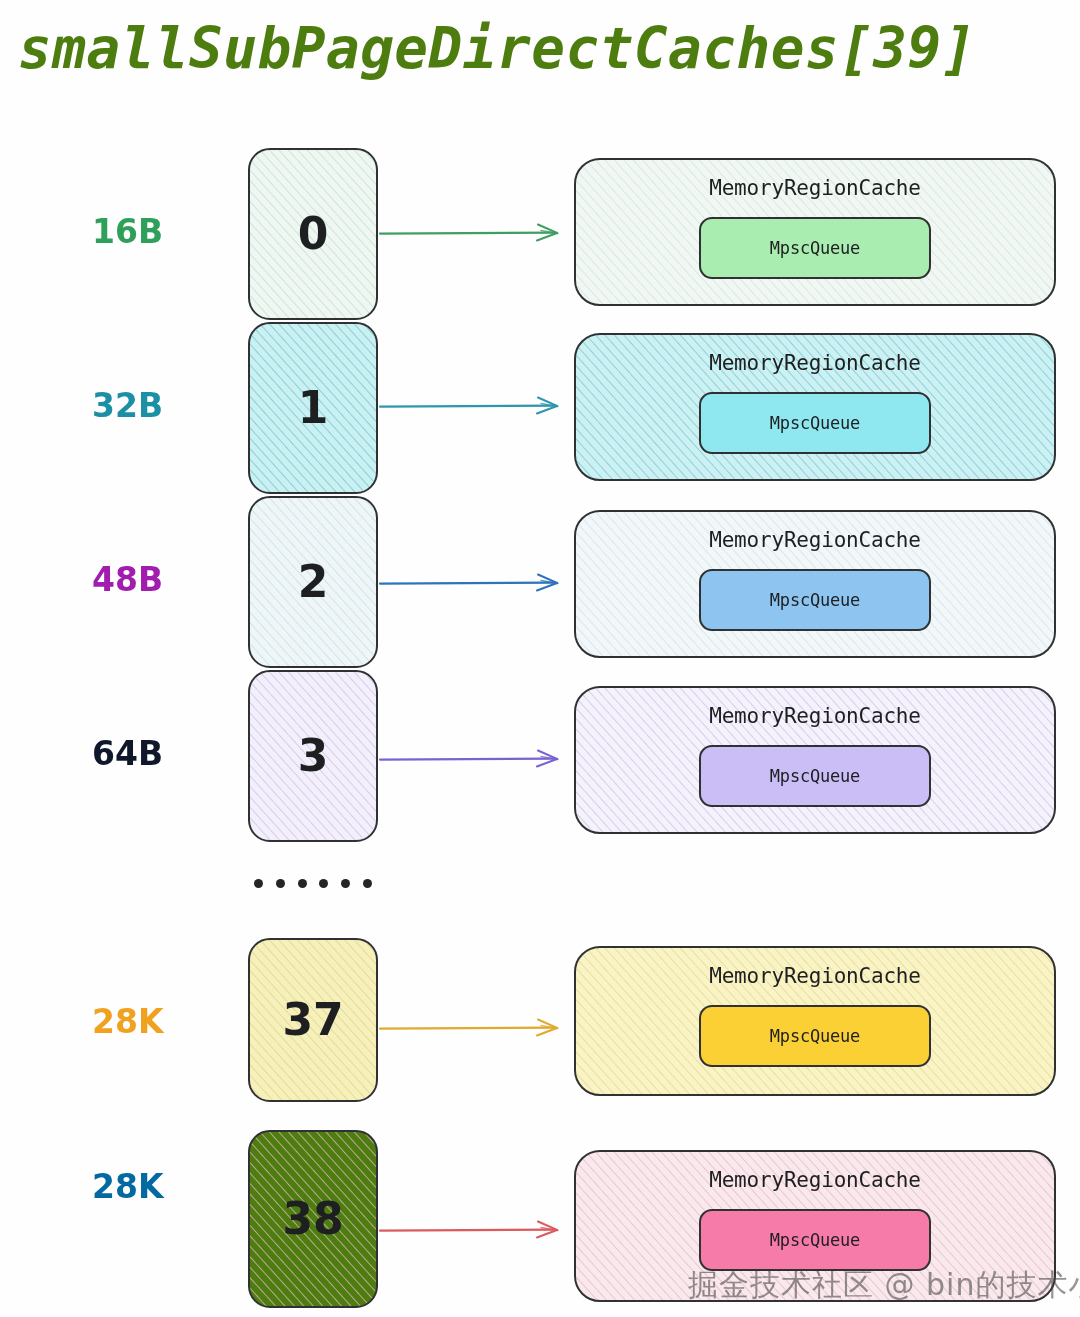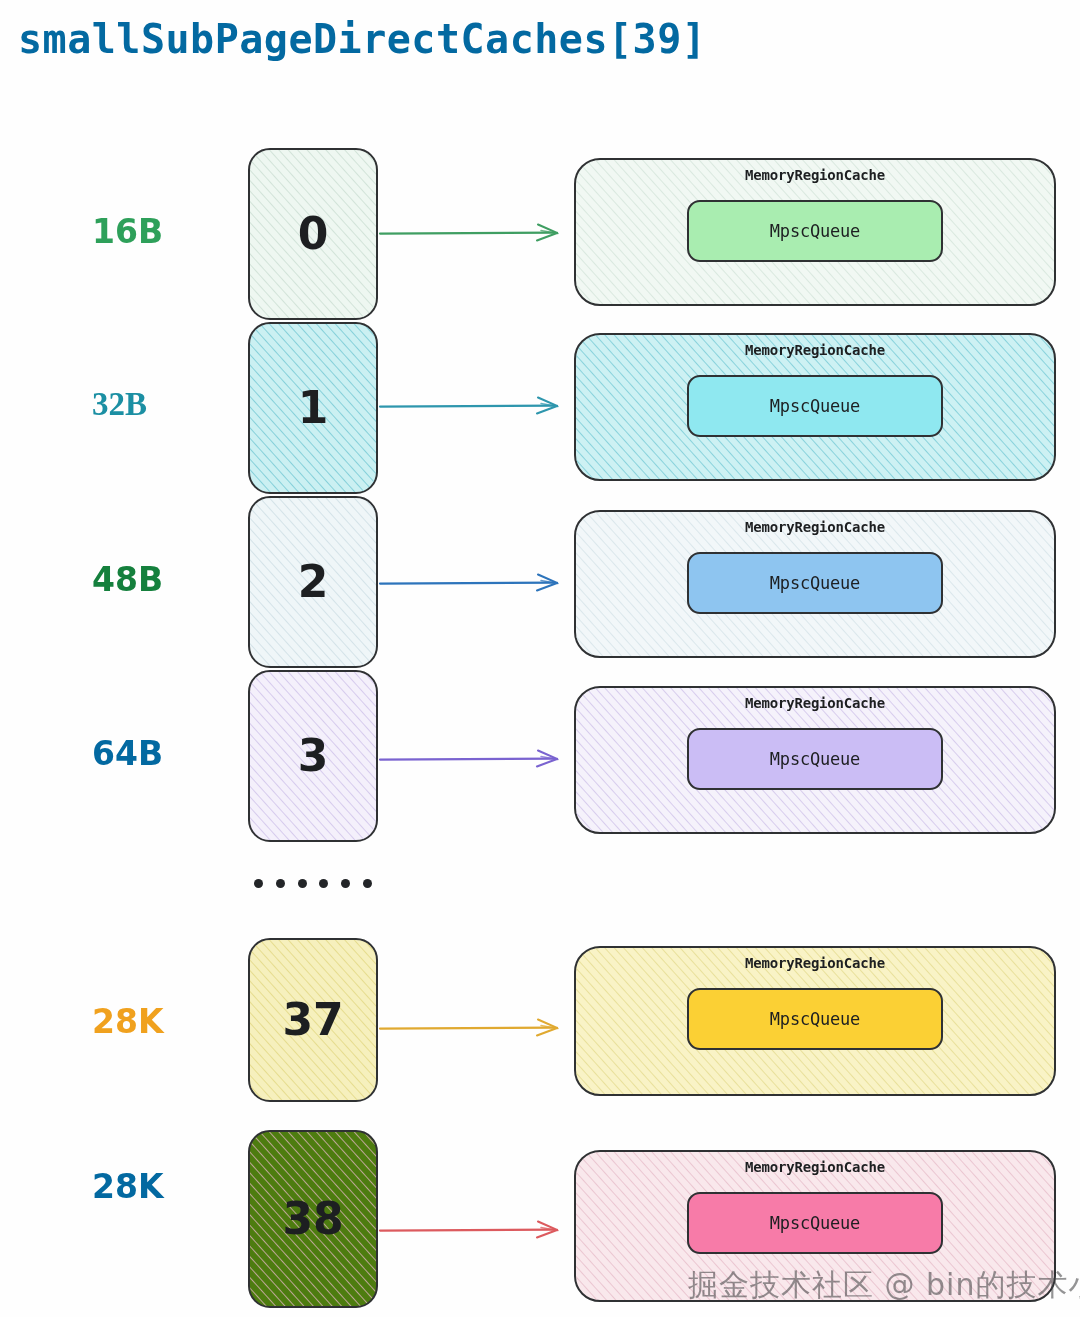--- a/index.html
+++ b/index.html
@@ -17,25 +17,26 @@
     height: 1317px;
     background: #fefefe;
   }
 
   
   #title {
     position: absolute;
     left: 18px;
     top: 16px;
     font-family: "DejaVu Sans Mono", "Liberation Mono", monospace;
-    font-size: 40px;
+    font-size: 56px;
     font-weight: 700;
     letter-spacing: 0.5px;
-    color: #0369a1;
+    color: #4d7c0f;
     white-space: nowrap;
+    font-style: italic;
   }
 
   
   .size-label {
     position: absolute;
     width: 150px;
     text-align: left;
     font-family: "DejaVu Sans", "Liberation Sans", sans-serif;
     font-size: 33px;
     font-weight: 700;
@@ -99,31 +100,31 @@
   .mrc .hatch {
     position: absolute;
     inset: 0;
     pointer-events: none;
   }
   .mrc-title {
     position: relative;
     z-index: 2;
     text-align: center;
     font-family: "DejaVu Sans Mono", "Liberation Mono", monospace;
-    font-size: 14px;
-    font-weight: 700;
+    font-size: 21px;
+    font-weight: 400;
     color: #1d1f21;
-    margin-top: 7px;
+    margin-top: 16px;
     letter-spacing: -0.2px;
   }
   .mpsc {
     position: relative;
     z-index: 2;
     margin: 17px auto 0 auto;
-    width: 256px;
+    width: 232px;
     height: 62px;
     border: 2.4px solid #2f3133;
     border-radius: 13px;
     display: flex;
     align-items: center;
     justify-content: center;
     font-family: "DejaVu Sans Mono", "Liberation Mono", monospace;
     font-size: 17px;
     color: #1d1f21;
     letter-spacing: -0.2px;
@@ -185,21 +186,21 @@
               <line x1="0" y1="0" x2="0" y2="7" stroke="#d2e3d8" stroke-width="1.5"></line>
             </pattern>
           </defs>
           <rect width="100%" height="100%" fill="url(#h1)"></rect>
         </svg>
         <div class="mrc-title">MemoryRegionCache</div>
         <div class="mpsc" style="background:#a9edb0">
           <span>MpscQueue</span>
         </div>
       </div>
-      <div class="size-label" style="color: rgb(27, 143, 163); top: 386px; font-family: Liberation Serif, serif;">32B</div>
+      <div class="size-label" style="color: rgb(27, 143, 163); top: 386px;">32B</div>
       <div class="idx-cell" style="top: 322px; height: 172px; background: rgb(203, 240, 242);">
         <svg class="hatch" xmlns="http://www.w3.org/2000/svg" preserveAspectRatio="none" width="100%" height="100%">
           <defs>
             <pattern id="h2" width="7" height="7" patternUnits="userSpaceOnUse" patternTransform="rotate(-42)">
               <line x1="0" y1="0" x2="0" y2="7" stroke="#6fc6d2" stroke-width="1.5"></line>
             </pattern>
           </defs>
           <rect width="100%" height="100%" fill="url(#h2)"></rect>
         </svg>
         <span class="num">1</span>
@@ -219,21 +220,21 @@
               <line x1="0" y1="0" x2="0" y2="7" stroke="#73c9d4" stroke-width="1.5"></line>
             </pattern>
           </defs>
           <rect width="100%" height="100%" fill="url(#h3)"></rect>
         </svg>
         <div class="mrc-title">MemoryRegionCache</div>
         <div class="mpsc" style="background:#8fe8f0">
           <span>MpscQueue</span>
         </div>
       </div>
-      <div class="size-label" style="color: #15803d; top: 560px;">48B</div>
+      <div class="size-label" style="color: #a21caf; top: 560px;">48B</div>
       <div class="idx-cell" style="top: 496px; height: 172px; background: rgb(239, 246, 248);">
         <svg class="hatch" xmlns="http://www.w3.org/2000/svg" preserveAspectRatio="none" width="100%" height="100%">
           <defs>
             <pattern id="h4" width="7" height="7" patternUnits="userSpaceOnUse" patternTransform="rotate(-42)">
               <line x1="0" y1="0" x2="0" y2="7" stroke="#cbdde3" stroke-width="1.5"></line>
             </pattern>
           </defs>
           <rect width="100%" height="100%" fill="url(#h4)"></rect>
         </svg>
         <span class="num">2</span>
@@ -253,21 +254,21 @@
               <line x1="0" y1="0" x2="0" y2="7" stroke="#d3e2e7" stroke-width="1.5"></line>
             </pattern>
           </defs>
           <rect width="100%" height="100%" fill="url(#h5)"></rect>
         </svg>
         <div class="mrc-title">MemoryRegionCache</div>
         <div class="mpsc" style="background:#8ec5f0">
           <span>MpscQueue</span>
         </div>
       </div>
-      <div class="size-label" style="color: #0369a1; top: 734px;">64B</div>
+      <div class="size-label" style="color: #0f172a; top: 734px;">64B</div>
       <div class="idx-cell" style="top: 670px; height: 172px; background: rgb(244, 240, 251);">
         <svg class="hatch" xmlns="http://www.w3.org/2000/svg" preserveAspectRatio="none" width="100%" height="100%">
           <defs>
             <pattern id="h6" width="7" height="7" patternUnits="userSpaceOnUse" patternTransform="rotate(-42)">
               <line x1="0" y1="0" x2="0" y2="7" stroke="#cdbfe8" stroke-width="1.5"></line>
             </pattern>
           </defs>
           <rect width="100%" height="100%" fill="url(#h6)"></rect>
         </svg>
         <span class="num">3</span>

